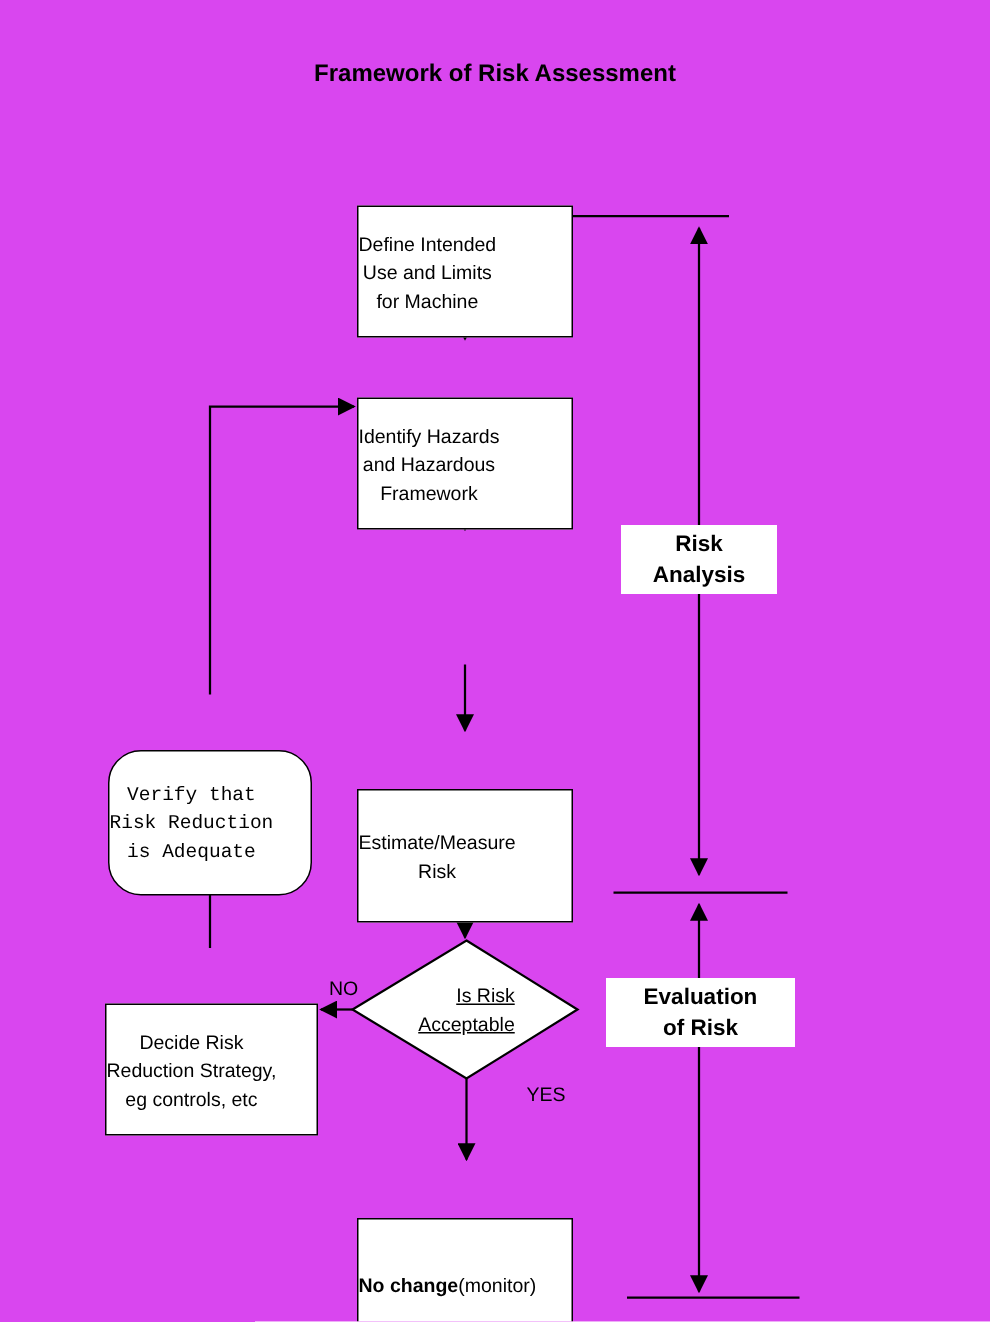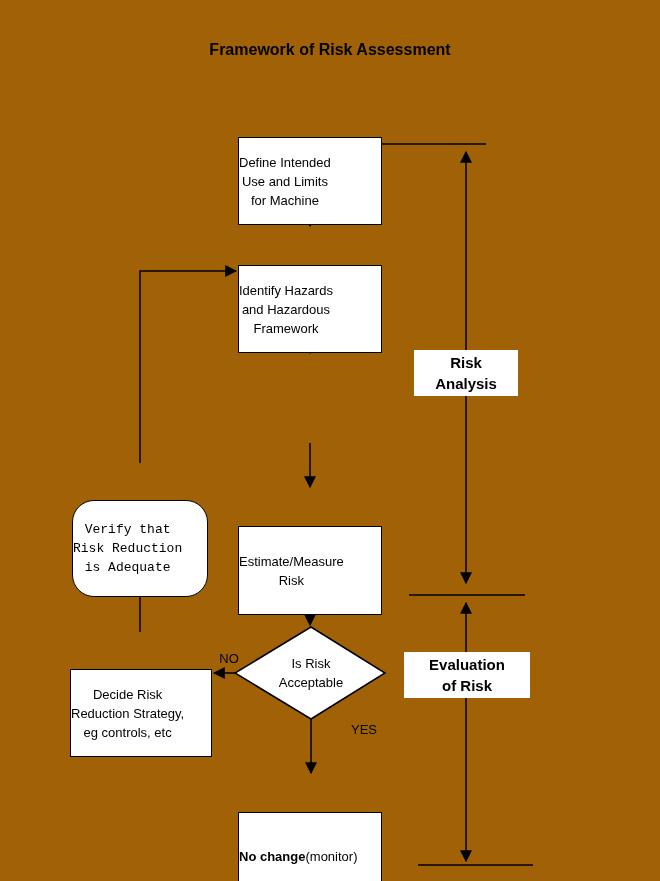--- a/index.html
+++ b/index.html
@@ -1,20 +1,20 @@
 <!DOCTYPE html>
 <html><head>
 <meta charset="utf-8">
 <style>
   html, body { margin: 0; padding: 0; background: #ffffff; }
   .canvas {
     position: relative;
     width: 660px;
     height: 881px;
-    background: #a16207;
+    background: #d946ef;
     font-family: "Liberation Sans", sans-serif;
     color: #000000;
     overflow: hidden;
   }
   .layer-svg { position: absolute; left: 0; top: 0; }
   .title {
     position: absolute;
     left: 0; top: 41px;
     width: 660px;
     text-align: center;
@@ -41,22 +41,23 @@
   .box-analyse  { left: 238px; top: 355px; width: 144px; height: 88px; }
   .box-estimate { left: 238px; top: 489px; width: 144px; height: 89px; }
   .box-verify   { left: 72px;  top: 463px; width: 136px; height: 97px; border-radius: 22px; font-family: Liberation Mono, monospace; }
   .box-decide   { left: 70px;  top: 632px; width: 142px; height: 88px; }
   .box-nochange { left: 238px; top: 775px; width: 144px; height: 88px; flex-direction: row; }
   .nochange-strong { font-weight: bold; }
   .diamond-text {
     position: absolute;
     left: 250px; top: 651px; width: 122px; height: 44px;
     display: flex; align-items: center; justify-content: center;
-    text-align: center; font-size: 13px; line-height: 19px;
+    text-align: right; font-size: 13px; line-height: 19px;
     white-space: pre-line;
+    text-decoration: underline;
   }
   .side-label {
     position: absolute;
     background: #ffffff;
     text-align: center;
     font-size: 15px;
     font-weight: bold;
     line-height: 21px;
     white-space: pre-line;
     padding: 2px 0;

